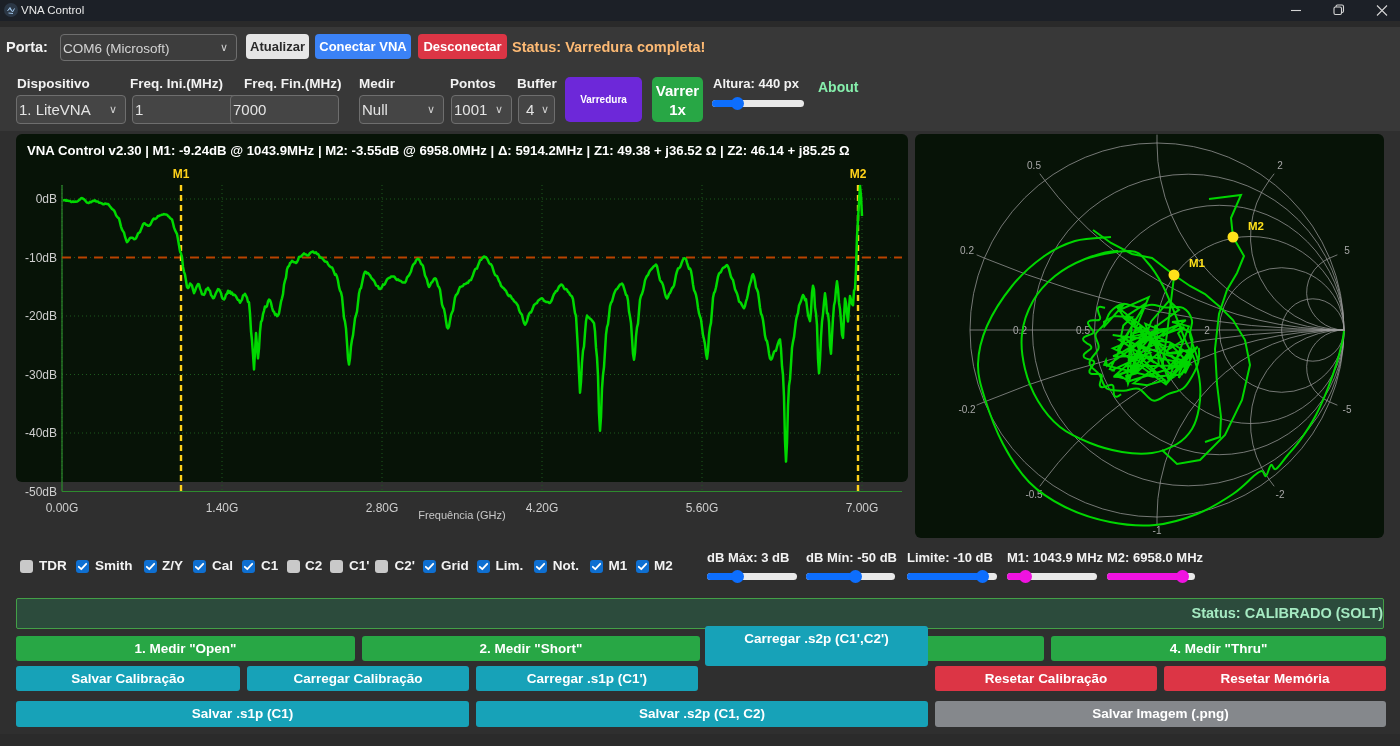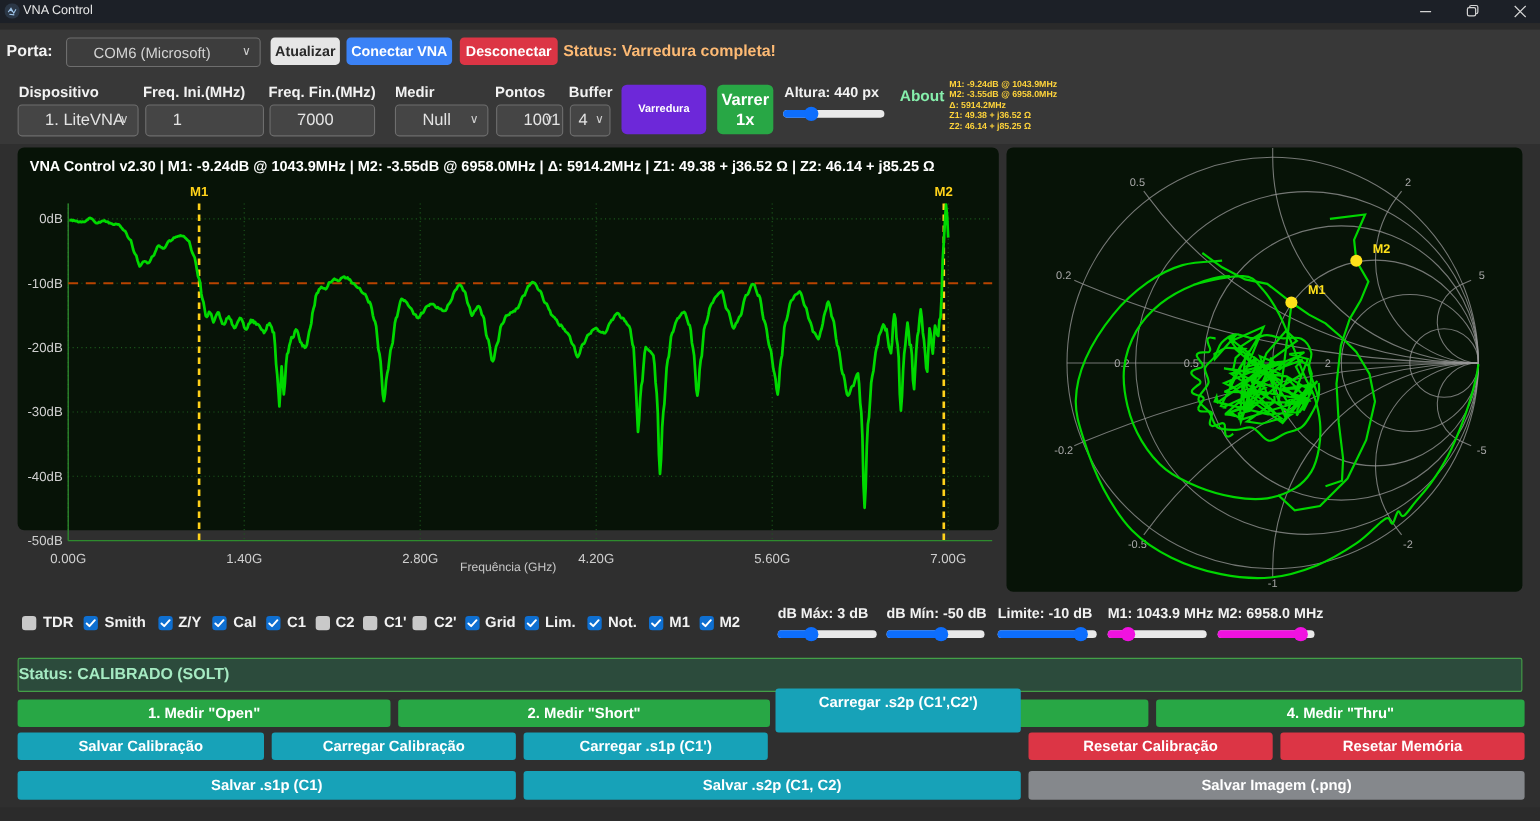--- a/index.html
+++ b/index.html
@@ -1,21 +1,21 @@
 <!DOCTYPE html>
 <html><head><meta charset="utf-8"><style>
 *{margin:0;padding:0;box-sizing:border-box}
 body{width:1400px;height:746px;background:#2f2f2f;font-family:"Liberation Sans",sans-serif;position:relative;overflow:hidden}
 .abs{position:absolute}
 #titlebar{position:absolute;left:0;top:0;width:1400px;height:21px;background:#1c2027}
 #titlebar .tt{position:absolute;left:21px;top:4px;font-size:11.5px;color:#e8e8e8}
 #tstrip{position:absolute;left:0;top:21px;width:1400px;height:6px;background:#2a2a2a}
 #toolbar{position:absolute;left:0;top:27px;width:1400px;height:104px;background:#383838}
 .lab{position:absolute;color:#f2f2f2;font-weight:bold;font-size:13.5px}
-.ctl{position:absolute;background:#454545;border:1px solid #6e6e6e;border-radius:4px;color:#e4e4e4;font-size:15px;line-height:27px;padding-left:24px}
+.ctl{position:absolute;background:#454545;border:1px solid #6e6e6e;border-radius:4px;color:#e4e4e4;font-size:15px;line-height:27px;padding-left:2px}
 .chev{position:absolute;right:8px;top:0;color:#cfcfcf;font-size:11px}
 .btn{position:absolute;border-radius:4px;color:#fff;font-weight:bold;font-size:13px;text-align:center}
 .panel{position:absolute;background:#071307;border-radius:6px}
 .cb{position:absolute;top:560px;width:13px;height:13px;border-radius:3px;background:#c9c9c9}
 .cb.on{background:#0e6fd1}
 .cb svg{display:block}
 .cblab{position:absolute;top:558px;color:#f2f2f2;font-weight:bold;font-size:13.5px}
 .sllab{position:absolute;top:550px;color:#f2f2f2;font-weight:bold;font-size:13px}
 .track{position:absolute;top:573px;height:7px;border-radius:4px;background:#e9e9e9}
 .tfill{position:absolute;top:573px;height:7px;border-radius:4px}
@@ -54,32 +54,31 @@
  <div class="btn" style="left:418px;top:7px;width:89px;height:25px;background:#dc3545;line-height:25px">Desconectar</div>
  <div class="lab" style="left:512px;top:12px;font-size:14.5px;color:#fdba74">Status: Varredura completa!</div>
  <div class="lab" style="left:17px;top:49px">Dispositivo</div>
  <div class="lab" style="left:130px;top:49px">Freq. Ini.(MHz)</div>
  <div class="lab" style="left:244px;top:49px">Freq. Fin.(MHz)</div>
  <div class="lab" style="left:359px;top:49px">Medir</div>
  <div class="lab" style="left:450px;top:49px">Pontos</div>
  <div class="lab" style="left:517px;top:49px">Buffer</div>
  <div class="ctl" style="left:16px;top:68px;width:110px;height:29px">1. LiteVNA<span class="chev" style="line-height:27px">∨</span></div>
  <div class="ctl" style="left:132px;top:68px;width:108px;height:29px">1</div>
- <div class="ctl" style="left:245px;top:68px;width:96px;height:29px">7000</div>
+ <div class="ctl" style="left:230px;top:68px;width:109px;height:29px">7000</div>
  <div class="ctl" style="left:359px;top:68px;width:85px;height:29px">Null<span class="chev" style="line-height:27px">∨</span></div>
  <div class="ctl" style="left:451px;top:68px;width:61px;height:29px">1001<span class="chev" style="line-height:27px">∨</span></div>
  <div class="ctl" style="left:518px;top:68px;width:37px;height:29px;padding-left:7px">4<span class="chev" style="right:5px;line-height:27px">∨</span></div>
  <div class="btn" style="left:565px;top:50px;width:77px;height:45px;background:#6d28d9;font-size:10px;line-height:45px;border-radius:5px">Varredura</div>
  <div class="btn" style="left:652px;top:50px;width:51px;height:45px;background:#28a745;font-size:15px;line-height:19px;border-radius:5px;padding-top:4px">Varrer<br>1x</div>
  <div class="lab" style="left:713px;top:49px;font-size:13px">Altura: 440 px</div>
  <div class="track" style="left:712px;width:92px;top:73px"></div>
  <div class="tfill" style="left:712px;width:28px;top:73px;background:#0d6efd"></div>
  <div class="thumb" style="left:731px;top:70px;background:#0d6efd"></div>
  <div class="lab" style="left:818px;top:52px;font-size:14px;color:#86efac">About</div>
- <div style="position:absolute;left:863px;top:45px;color:#ffd43b;font-weight:bold;font-size:8px;line-height:9.4px">M1: -9.24dB @ 1043.9MHz<br>M2: -3.55dB @ 6958.0MHz<br>Δ: 5914.2MHz<br>Z1: 49.38 + j36.52 Ω<br>Z2: 46.14 + j85.25 Ω</div>
 </div>
 <div class="panel" style="left:16px;top:134px;width:892px;height:348px">
 <svg width="892" height="404">
 <text x="11" y="21" fill="#fff" font-size="13.2" font-weight="bold">VNA Control v2.30 | M1: -9.24dB @ 1043.9MHz | M2: -3.55dB @ 6958.0MHz | Δ: 5914.2MHz | Z1: 49.38 + j36.52 Ω | Z2: 46.14 + j85.25 Ω</text>
 <line x1="46" y1="65" x2="886" y2="65" class="gd"></line>
       <line x1="46" y1="123.5" x2="886" y2="123.5" class="gd"></line>
       <line x1="46" y1="182" x2="886" y2="182" class="gd"></line>
       <line x1="46" y1="240.5" x2="886" y2="240.5" class="gd"></line>
       <line x1="46" y1="299" x2="886" y2="299" class="gd"></line>
       <line x1="46" y1="357.5" x2="886" y2="357.5" class="gd"></line>
@@ -243,21 +242,21 @@
 <div class="tfill" style="left:907px;width:75px;background:#0d6efd"></div>
 <div class="thumb" style="left:975.5px;background:#0d6efd"></div>
 <div class="sllab" style="left:1007px">M1: 1043.9 MHz</div>
 <div class="track" style="left:1007px;width:90px"></div>
 <div class="tfill" style="left:1007px;width:18px;background:#f012e0"></div>
 <div class="thumb" style="left:1018.5px;background:#f012e0"></div>
 <div class="sllab" style="left:1107px">M2: 6958.0 MHz</div>
 <div class="track" style="left:1107px;width:88px"></div>
 <div class="tfill" style="left:1107px;width:75px;background:#f012e0"></div>
 <div class="thumb" style="left:1175.5px;background:#f012e0"></div>
-<div style="position:absolute;left:16px;top:598px;width:1368px;height:31px;background:#2c4b3c;border:1px solid #43a047;border-radius:2px;color:#a5eac2;font-weight:bold;font-size:14.5px;text-align:left;line-height:29px">Status: CALIBRADO (SOLT)</div>
+<div style="position:absolute;left:16px;top:598px;width:1368px;height:31px;background:#2c4b3c;border:1px solid #43a047;border-radius:2px;color:#a5eac2;font-weight:bold;font-size:14.5px;text-align:right;line-height:29px">Status: CALIBRADO (SOLT)</div>
 <div class="bt green" style="left:16px;top:636px;width:339px;height:25px">1. Medir "Open"</div>
 <div class="bt green" style="left:362px;top:636px;width:338px;height:25px">2. Medir "Short"</div>
 <div class="bt green" style="left:707px;top:636px;width:337px;height:25px">3. Medir "Load"</div>
 <div class="bt green" style="left:1051px;top:636px;width:335px;height:25px">4. Medir "Thru"</div>
 <div class="bt teal" style="left:16px;top:666px;width:224px;height:25px">Salvar Calibração</div>
 <div class="bt teal" style="left:247px;top:666px;width:222px;height:25px">Carregar Calibração</div>
 <div class="bt teal" style="left:476px;top:666px;width:222px;height:25px">Carregar .s1p (C1')</div>
 <div class="bt teal" style="left:705px;top:626px;width:223px;height:40px">Carregar .s2p (C1',C2')</div>
 <div class="bt red" style="left:935px;top:666px;width:222px;height:25px">Resetar Calibração</div>
 <div class="bt red" style="left:1164px;top:666px;width:222px;height:25px">Resetar Memória</div>

